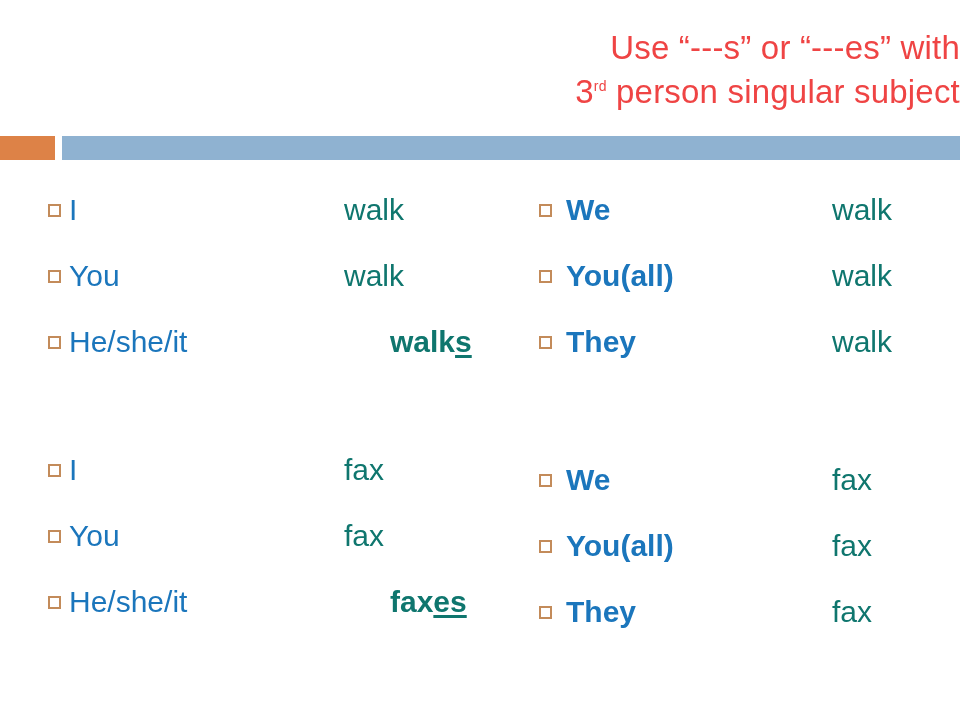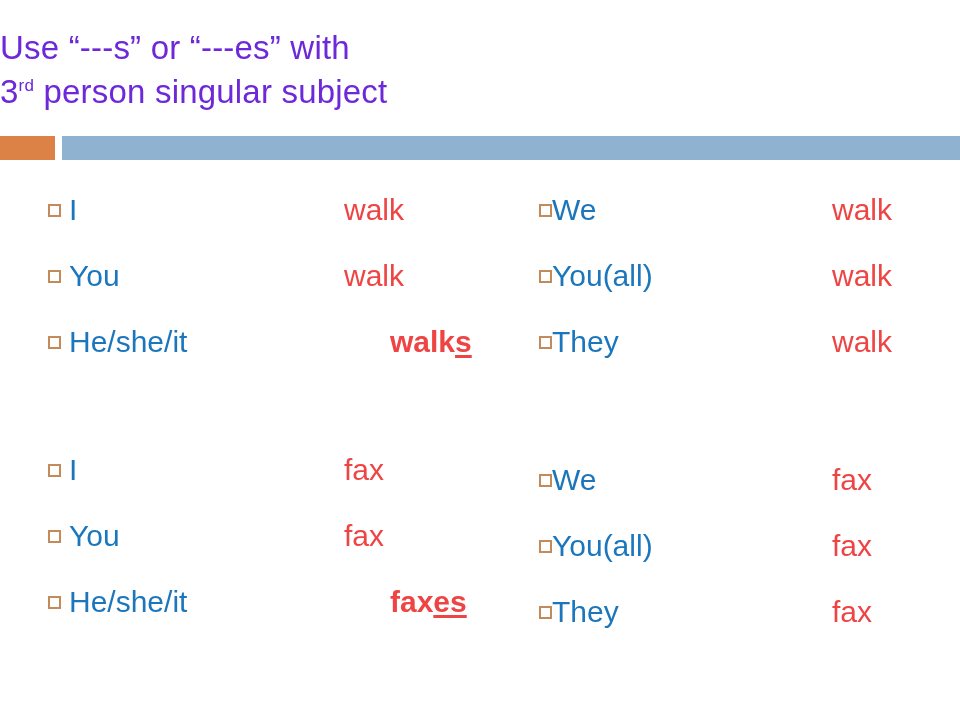--- a/index.html
+++ b/index.html
@@ -14,30 +14,30 @@
     overflow: hidden;
     position: relative;
   }
 
   
   #slide-title {
     position: absolute;
     left: 0;
     top: 26px;
     width: 960px;
-    text-align: left;
-    color: #6d28d9;
+    text-align: right;
+    color: #ef4444;
     font-size: 33px;
     line-height: 44px;
     font-weight: 400;
     letter-spacing: 0.2px;
     white-space: nowrap;
   }
   #slide-title .ord {
-    font-size: 17px;
+    font-size: 14px;
     vertical-align: super;
     line-height: 0;
   }
 
   
   #divider {
     position: absolute;
     left: 0;
     top: 136px;
     width: 960px;
@@ -79,21 +79,21 @@
     flex: 0 0 auto;
   }
   .subject {
     color: #1b76bc;
     font-size: 30px;
     line-height: 34px;
     white-space: nowrap;
     flex: 0 0 auto;
   }
   .verb {
-    color: #ef4444;
+    color: #0f766e;
     font-size: 30px;
     line-height: 34px;
     white-space: nowrap;
     position: absolute;
   }
   .verb.emph {
     font-weight: bold;
     margin-left: 48px;
   }
   .verb .suffix {
@@ -119,20 +119,22 @@
     left: 294px;
   }
 
   
   #block-walk-plural, #block-fax-plural {
     left: 539px;
     width: 420px;
   }
   #block-walk-plural .subject,
   #block-fax-plural .subject {
+    margin-left: 14px;
+    font-weight: bold;
   }
   #block-walk-plural .verb,
   #block-fax-plural .verb {
     left: 293px;
   }
 
   
   #block-walk-singular { top: 177px; }
   #block-walk-plural   { top: 177px; }
   #block-fax-singular  { top: 437px; }

